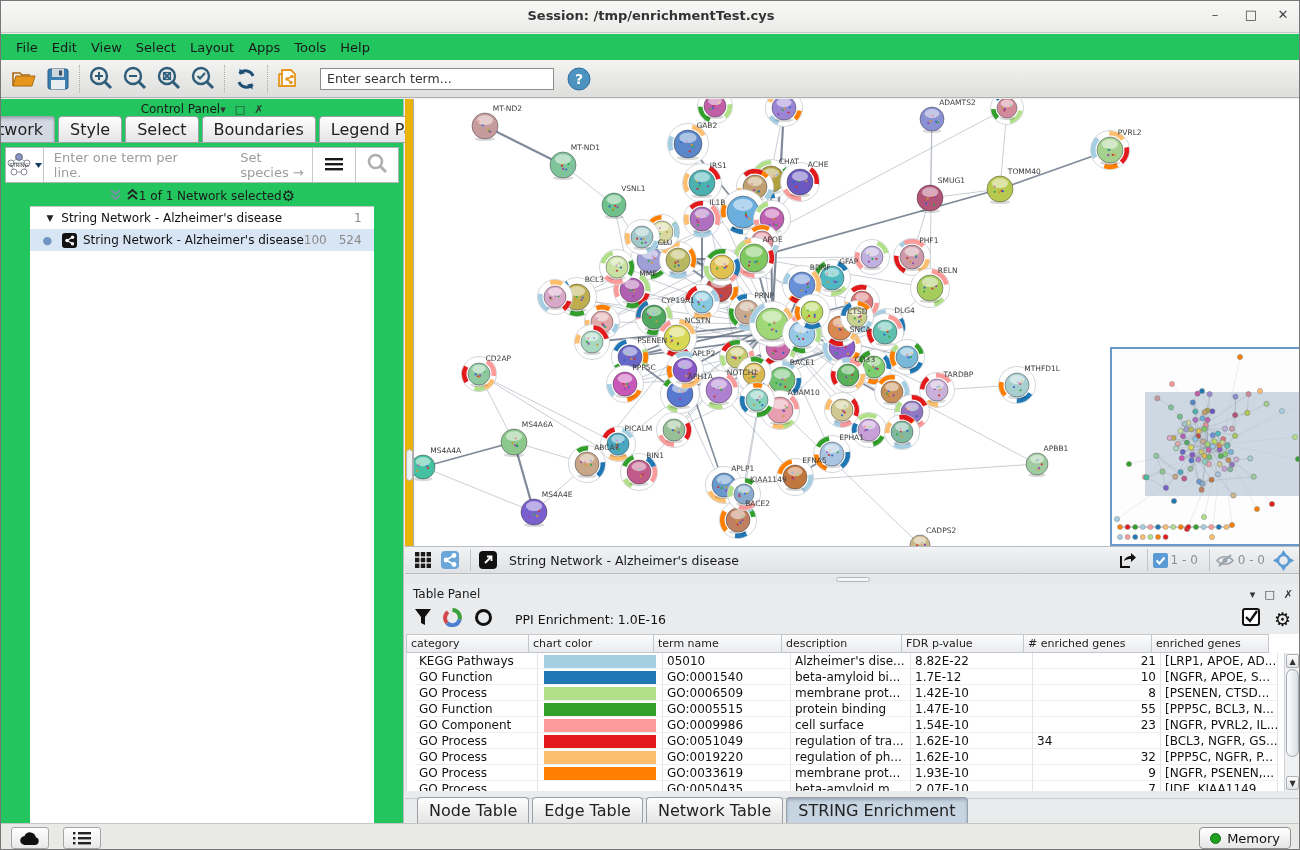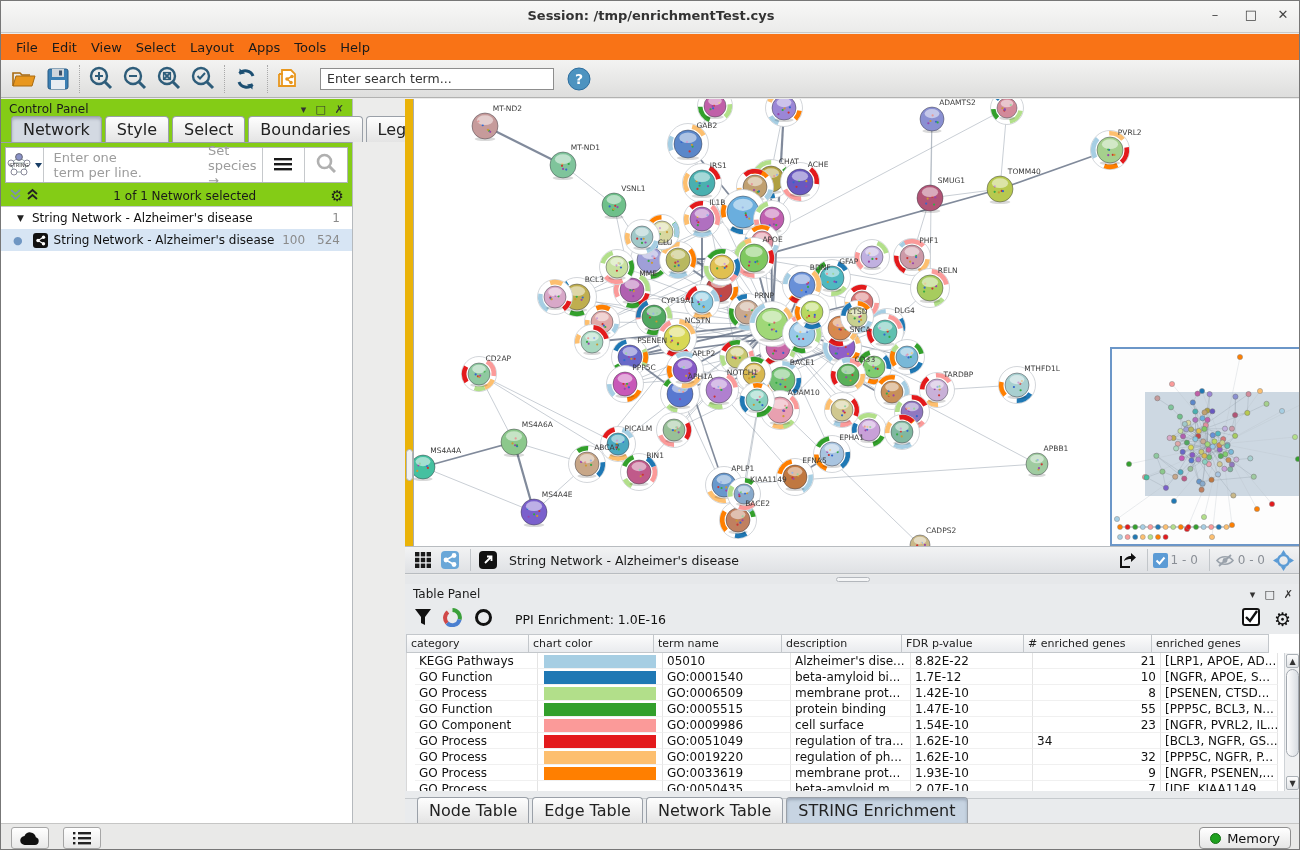--- a/index.html
+++ b/index.html
@@ -3,30 +3,30 @@
 <meta charset="utf-8">
 <style>
   html,body{margin:0;padding:0;background:#9a9a9a;}
   *{box-sizing:border-box;font-family:"DejaVu Sans","Liberation Sans",sans-serif;}
   .window{position:relative;width:1300px;height:850px;background:#ececeb;overflow:hidden;border:1px solid #777;}
   
   .titlebar{position:absolute;left:0;top:0;width:1300px;height:32px;background:linear-gradient(#f8f8f7,#ebebea);border-bottom:1px solid #c9c9c8;}
   .titlebar .title{position:absolute;left:0;right:0;top:7px;text-align:center;font-size:13px;font-weight:bold;color:#333;}
   .winbtn{position:absolute;top:6px;width:28px;height:20px;text-align:center;font-size:13px;color:#444;cursor:default;}
   
-  .menubar{position:absolute;left:0;top:33px;width:1300px;height:26px;background:#f97316;display:flex;align-items:center;padding-left:8px;}
+  .menubar{position:absolute;left:0;top:33px;width:1300px;height:26px;background:#22c55e;display:flex;align-items:center;padding-left:8px;}
   .menu-item{font-size:13px;color:#1a1a1a;padding:3px 7px;}
   
   .toolbar{position:absolute;left:0;top:59px;width:1300px;height:38px;background:linear-gradient(#f3f3f2,#dededd);border-bottom:1px solid #b2b2b1;display:flex;align-items:center;}
   .tbtn{width:34px;height:32px;display:flex;align-items:center;justify-content:center;}
   .tsep{width:1px;height:28px;border-left:1px dotted #a9a9a9;margin:0 4px;}
   .search-input{width:234px;height:22px;border:1px solid #8d8d8d;font-size:12.5px;padding:0 6px;background:#fff;color:#222;margin-left:14px;}
   .search-input::placeholder{color:#333;opacity:1;}
   
-  .control-panel{position:absolute;left:0;top:98px;width:352px;height:724px;background:#84cc16;border-right:1px solid #b5b9bd;display:flex;flex-direction:column;}
+  .control-panel{position:absolute;left:0;top:98px;width:403px;height:724px;background:#22c55e;border-right:1px solid #b5b9bd;display:flex;flex-direction:column;align-items:center;}
   .panel-header{height:20px;display:flex;align-items:center;padding:0 8px;font-size:12px;color:#1a1a1a;}
   .panel-hicons{margin-left:auto;display:flex;gap:9px;align-items:center;color:#333;font-size:11px;}
   .ptabs{height:24px;display:flex;align-items:flex-end;padding-left:10px;gap:3px;border-bottom:1px solid #9aa0a8;}
   .ptab{font-size:16px;color:#222;padding:3px 11px;border:1px solid #9aa0a8;border-bottom:none;border-radius:4px 4px 0 0;background:linear-gradient(#fefefe,#e4e4e4);white-space:nowrap;}
   .ptab.sel{background:#d3d9e2;box-shadow:inset 0 2px 3px rgba(80,90,110,.35);}
   .stringbar{margin:4px 4px 2px 4px;height:36px;border:1px solid #b0b4b8;background:#fff;display:flex;align-items:center;}
   .stringbar .logo{width:42px;height:100%;display:flex;align-items:center;justify-content:center;gap:2px;}
   .vsep{width:1px;align-self:stretch;background:#c6c9cc;}
   .hint{font-size:13px;color:#9c9c9c;}
   .selrow{height:21px;display:flex;align-items:center;padding:0 8px;font-size:12px;color:#1a1a1a;}

